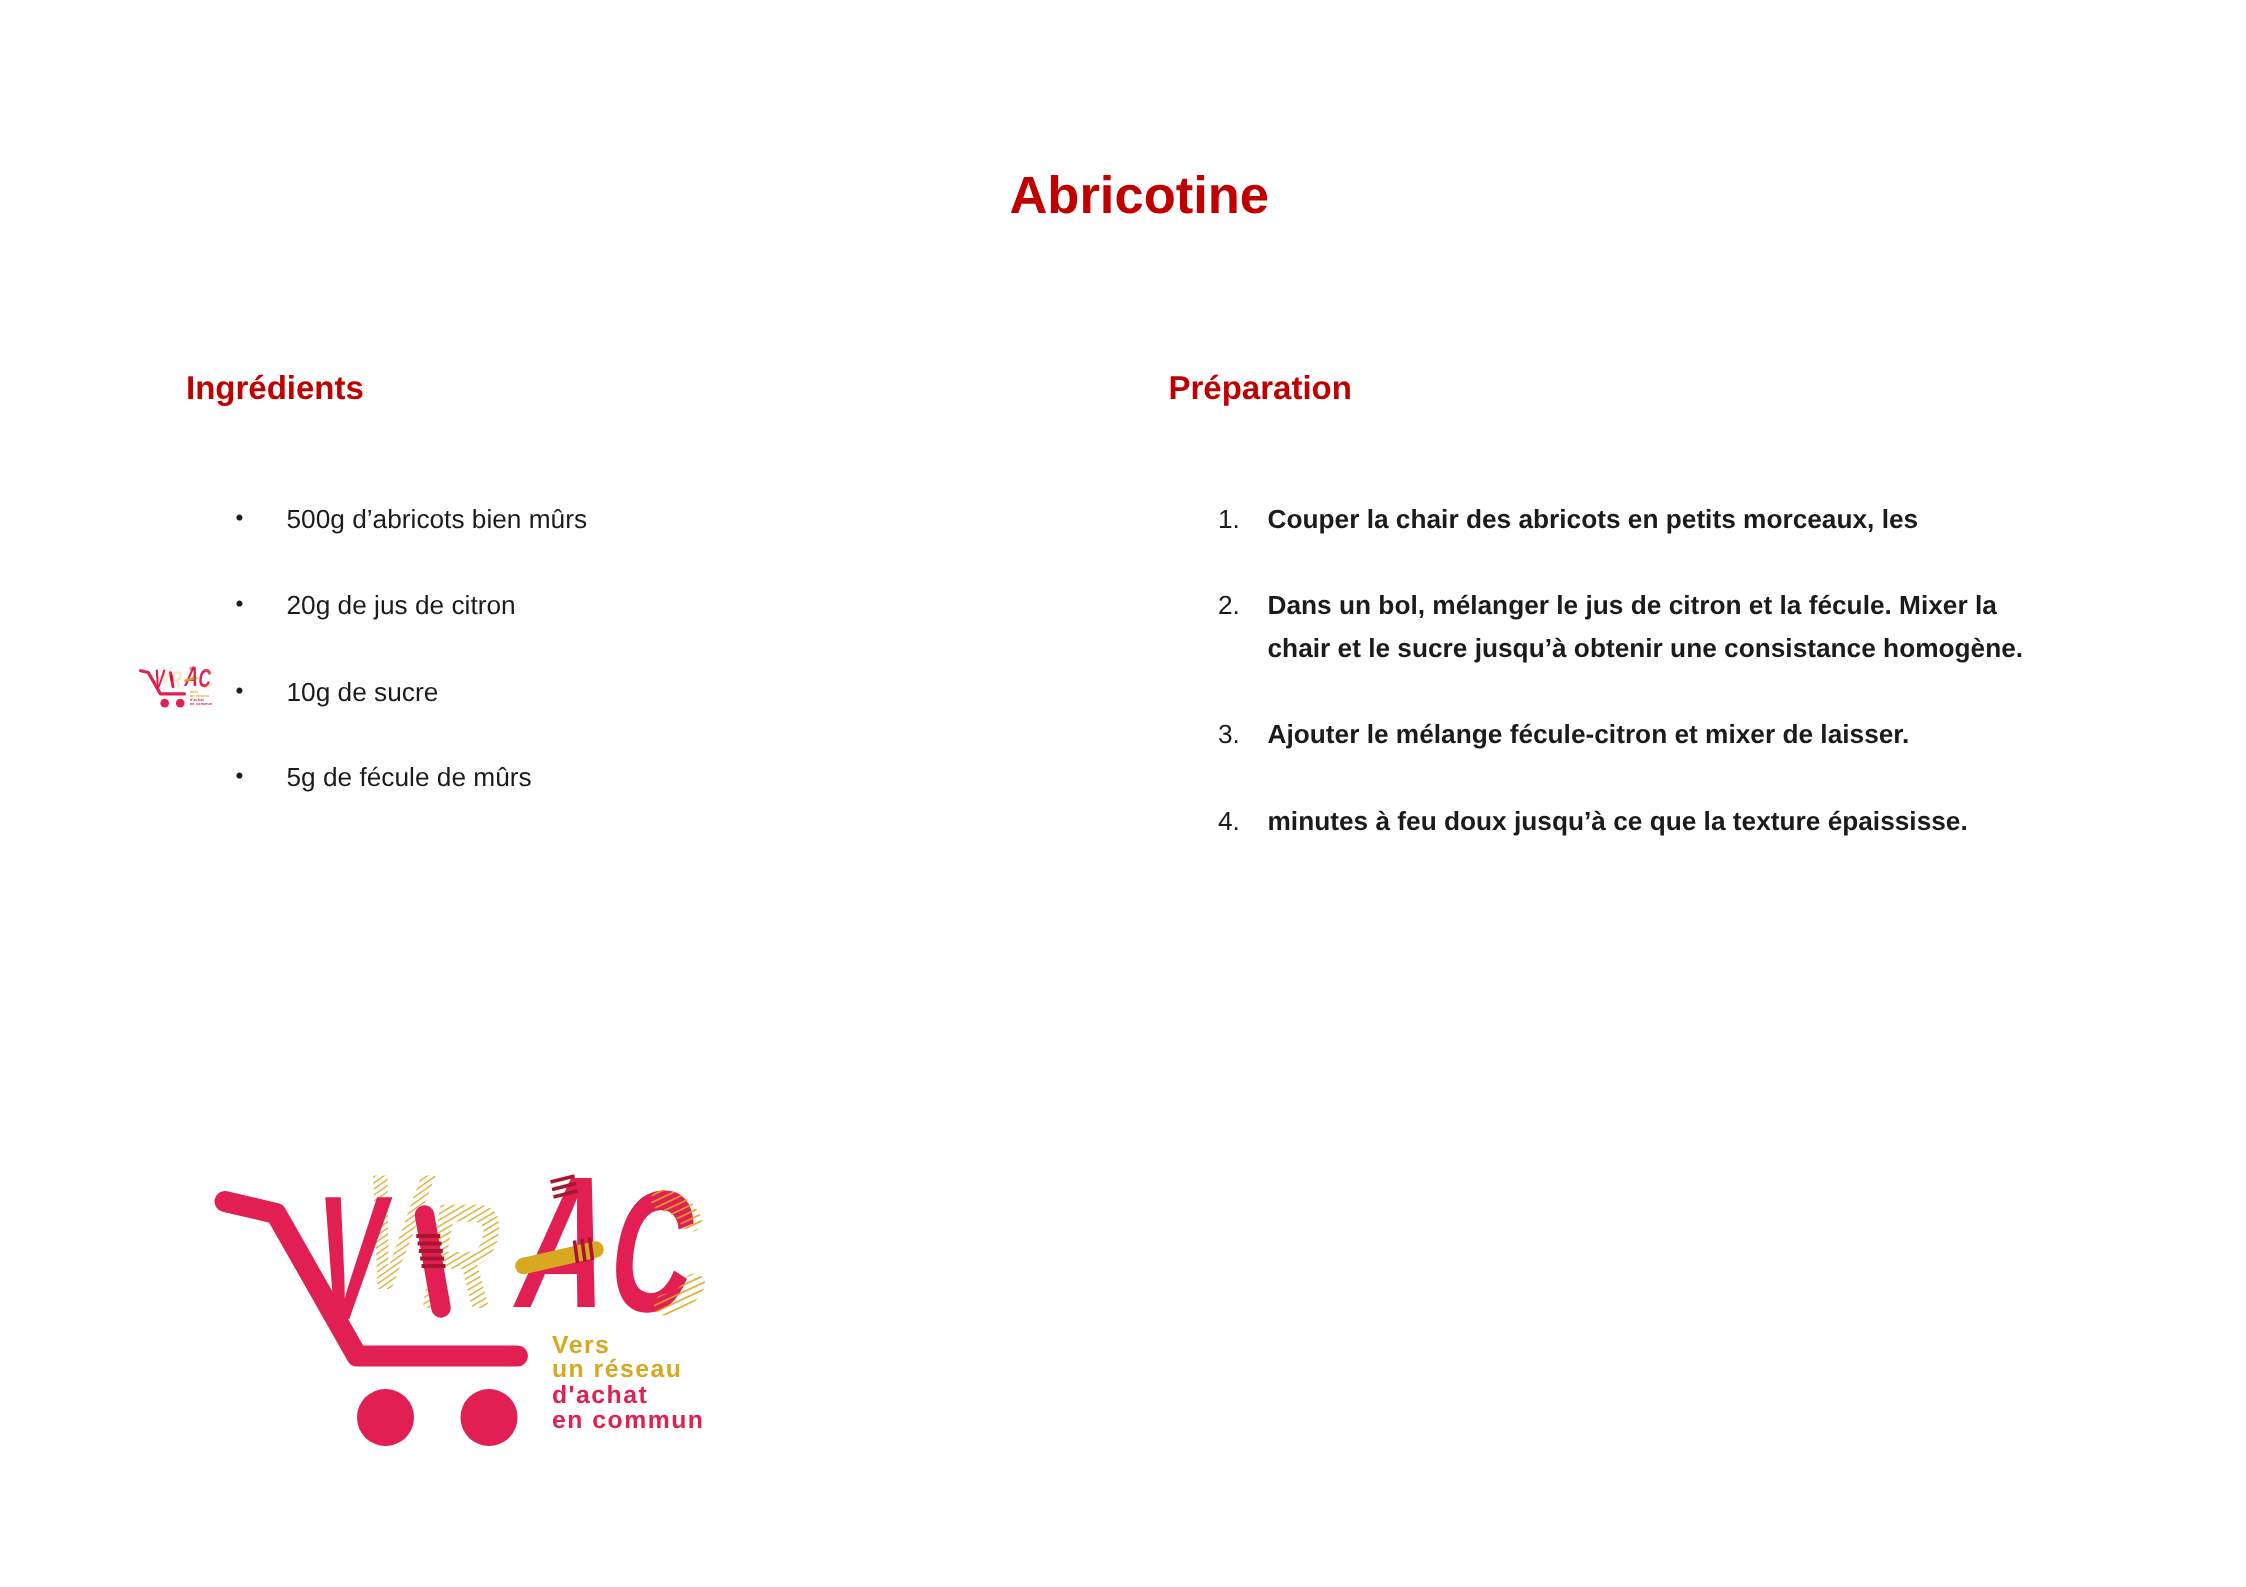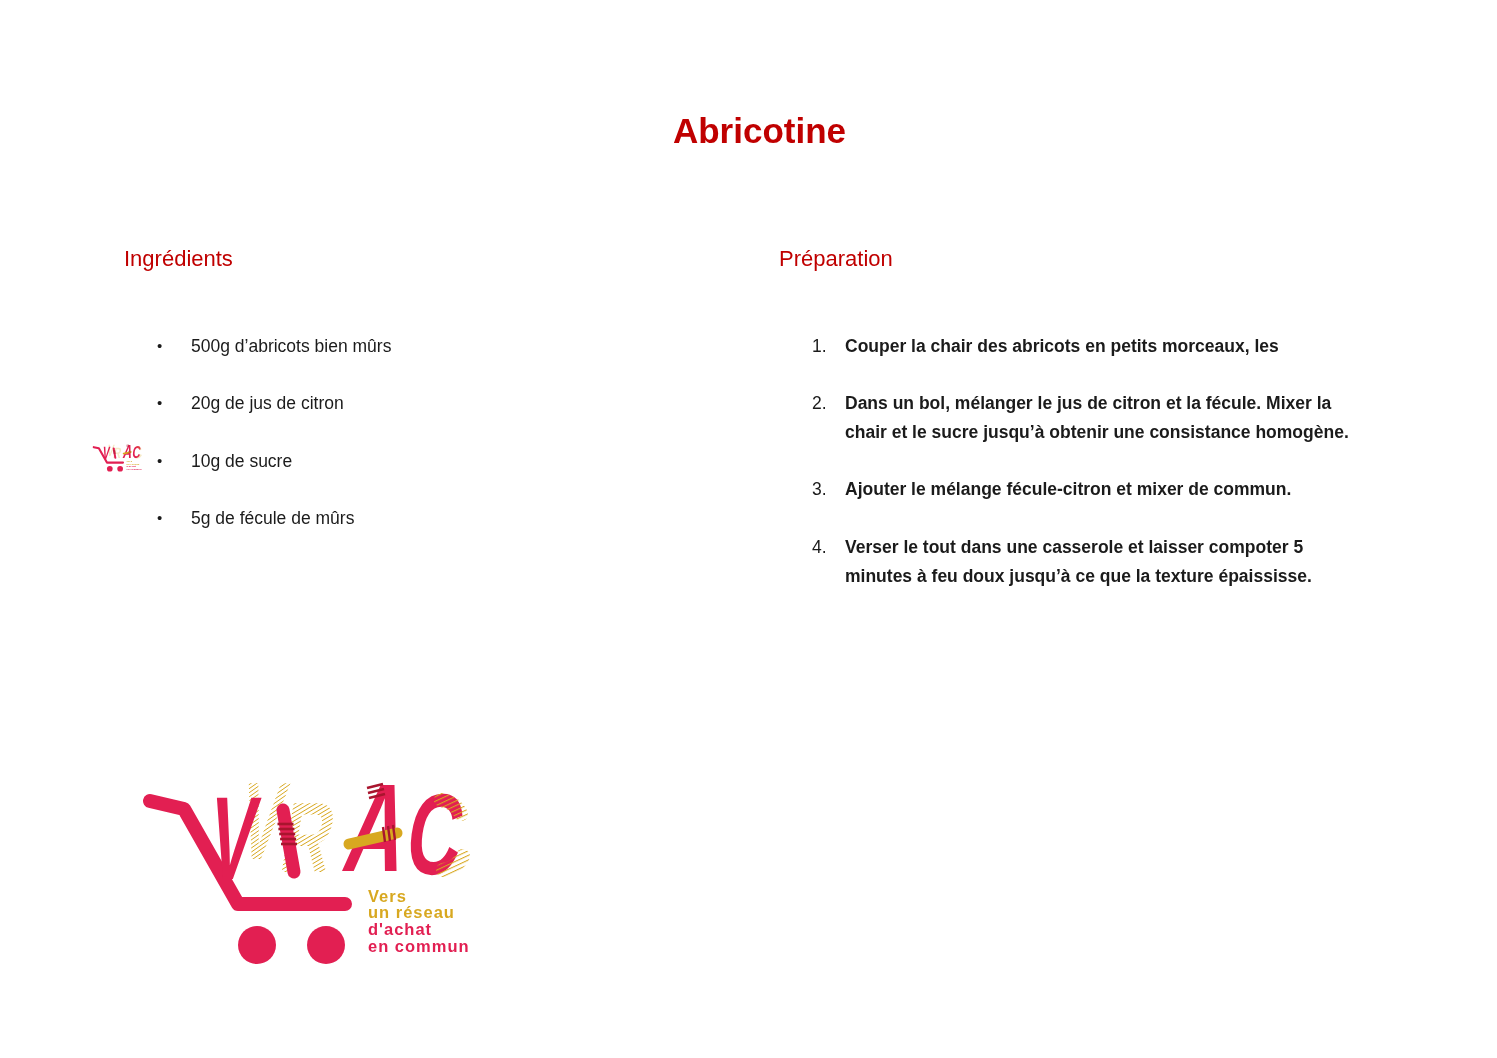--- a/index.html
+++ b/index.html
@@ -6,21 +6,21 @@
   body{
     width:1497px;height:1058px;position:relative;background:#ffffff;
     font-family:"Liberation Sans", sans-serif;color:#1b1b1b;overflow:hidden;
   }
   .title{
     position:absolute;top:99px;left:0;width:100%;text-align:center;
     font-size:35px;line-height:42px;font-weight:bold;color:#c00000;margin:11px;
   }
   .col-heading{
     position:absolute;margin:0;font-size:22px;line-height:30px;
-    font-weight:normal;color:#c00000;
+    font-weight:bold;color:#c00000;
   }
   #ing-heading{left:124px;top:244px;}
   #prep-heading{left:779px;top:244px;text-align:center;}
 
   .ing-list{position:absolute;left:157px;top:332px;}
   .ing-item{display:flex;font-size:17.5px;line-height:28.7px;margin-bottom:28.7px;}
   .ing-bullet{width:34px;flex:none;font-size:15px;}
 
   .prep-list{position:absolute;left:812px;top:332px;width:600px;}
   .step{display:flex;font-size:17.5px;line-height:28.7px;margin-bottom:28.7px;}
@@ -69,27 +69,26 @@
   <div class="step">
     <span class="step-num">2.</span>
     <span class="step-text">
       <span class="line">Dans un bol, mélanger le jus de citron et la fécule. Mixer la</span>
       <span class="line">chair et le sucre jusqu’à obtenir une consistance homogène.</span>
     </span>
   </div>
   <div class="step">
     <span class="step-num">3.</span>
     <span class="step-text">
-      <span class="line">Ajouter le mélange fécule-citron et mixer de commun.</span>
+      <span class="line">Ajouter le mélange fécule-citron et mixer de laisser.</span>
     </span>
   </div>
   <div class="step">
     <span class="step-num">4.</span>
     <span class="step-text">
-      <span class="line">Verser le tout dans une casserole et laisser compoter 5</span>
       <span class="line">minutes à feu doux jusqu’à ce que la texture épaississe.</span>
     </span>
   </div>
 </div>
 
 <svg class="svg-defs" aria-hidden="true">
   <defs>
     <pattern id="gs" width="4.2" height="4.2" patternUnits="userSpaceOnUse" patternTransform="rotate(65)">
       <line x1="0" y1="0" x2="0" y2="4.2" stroke="#d8a820" stroke-width="2.1"></line>
     </pattern>

